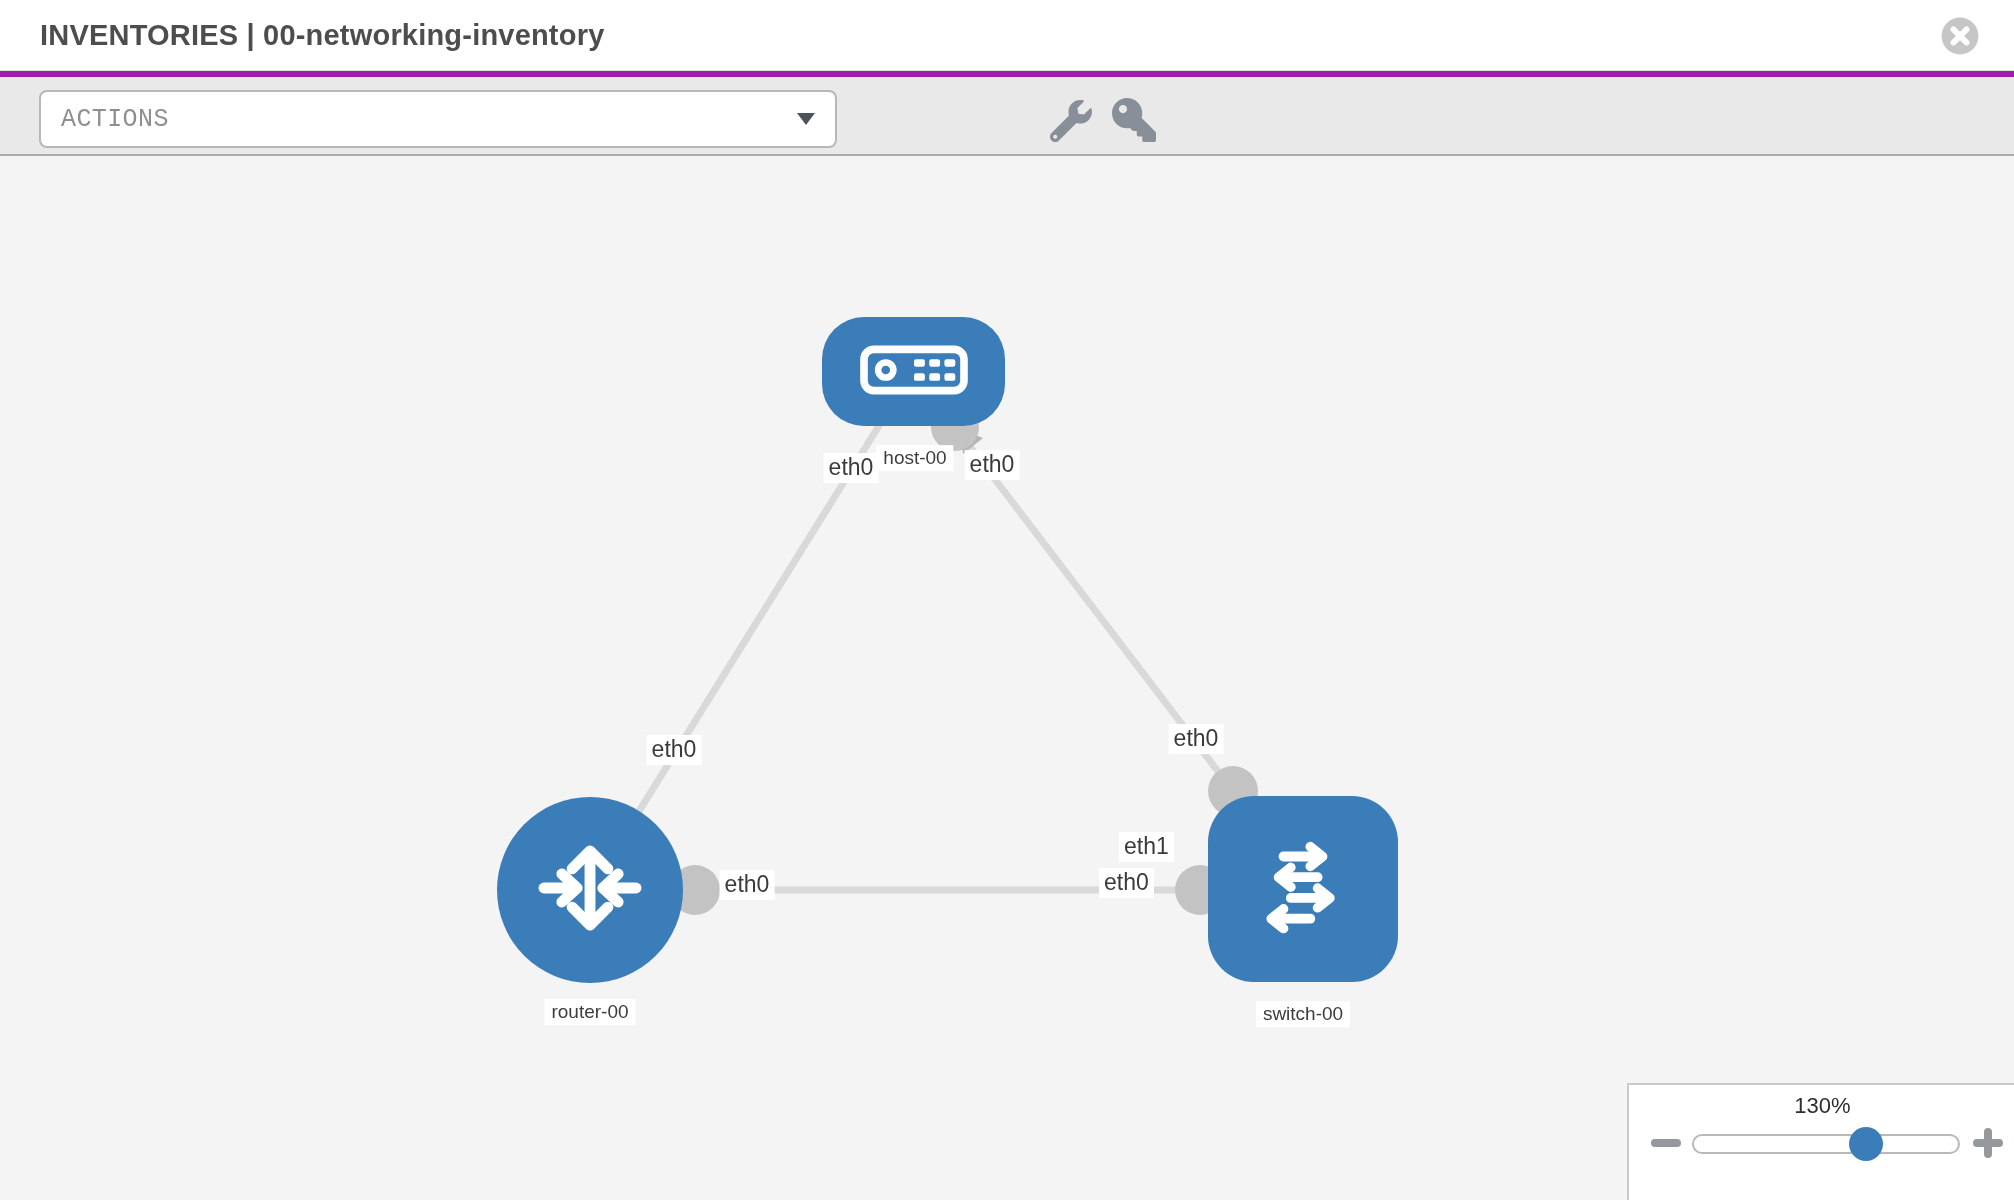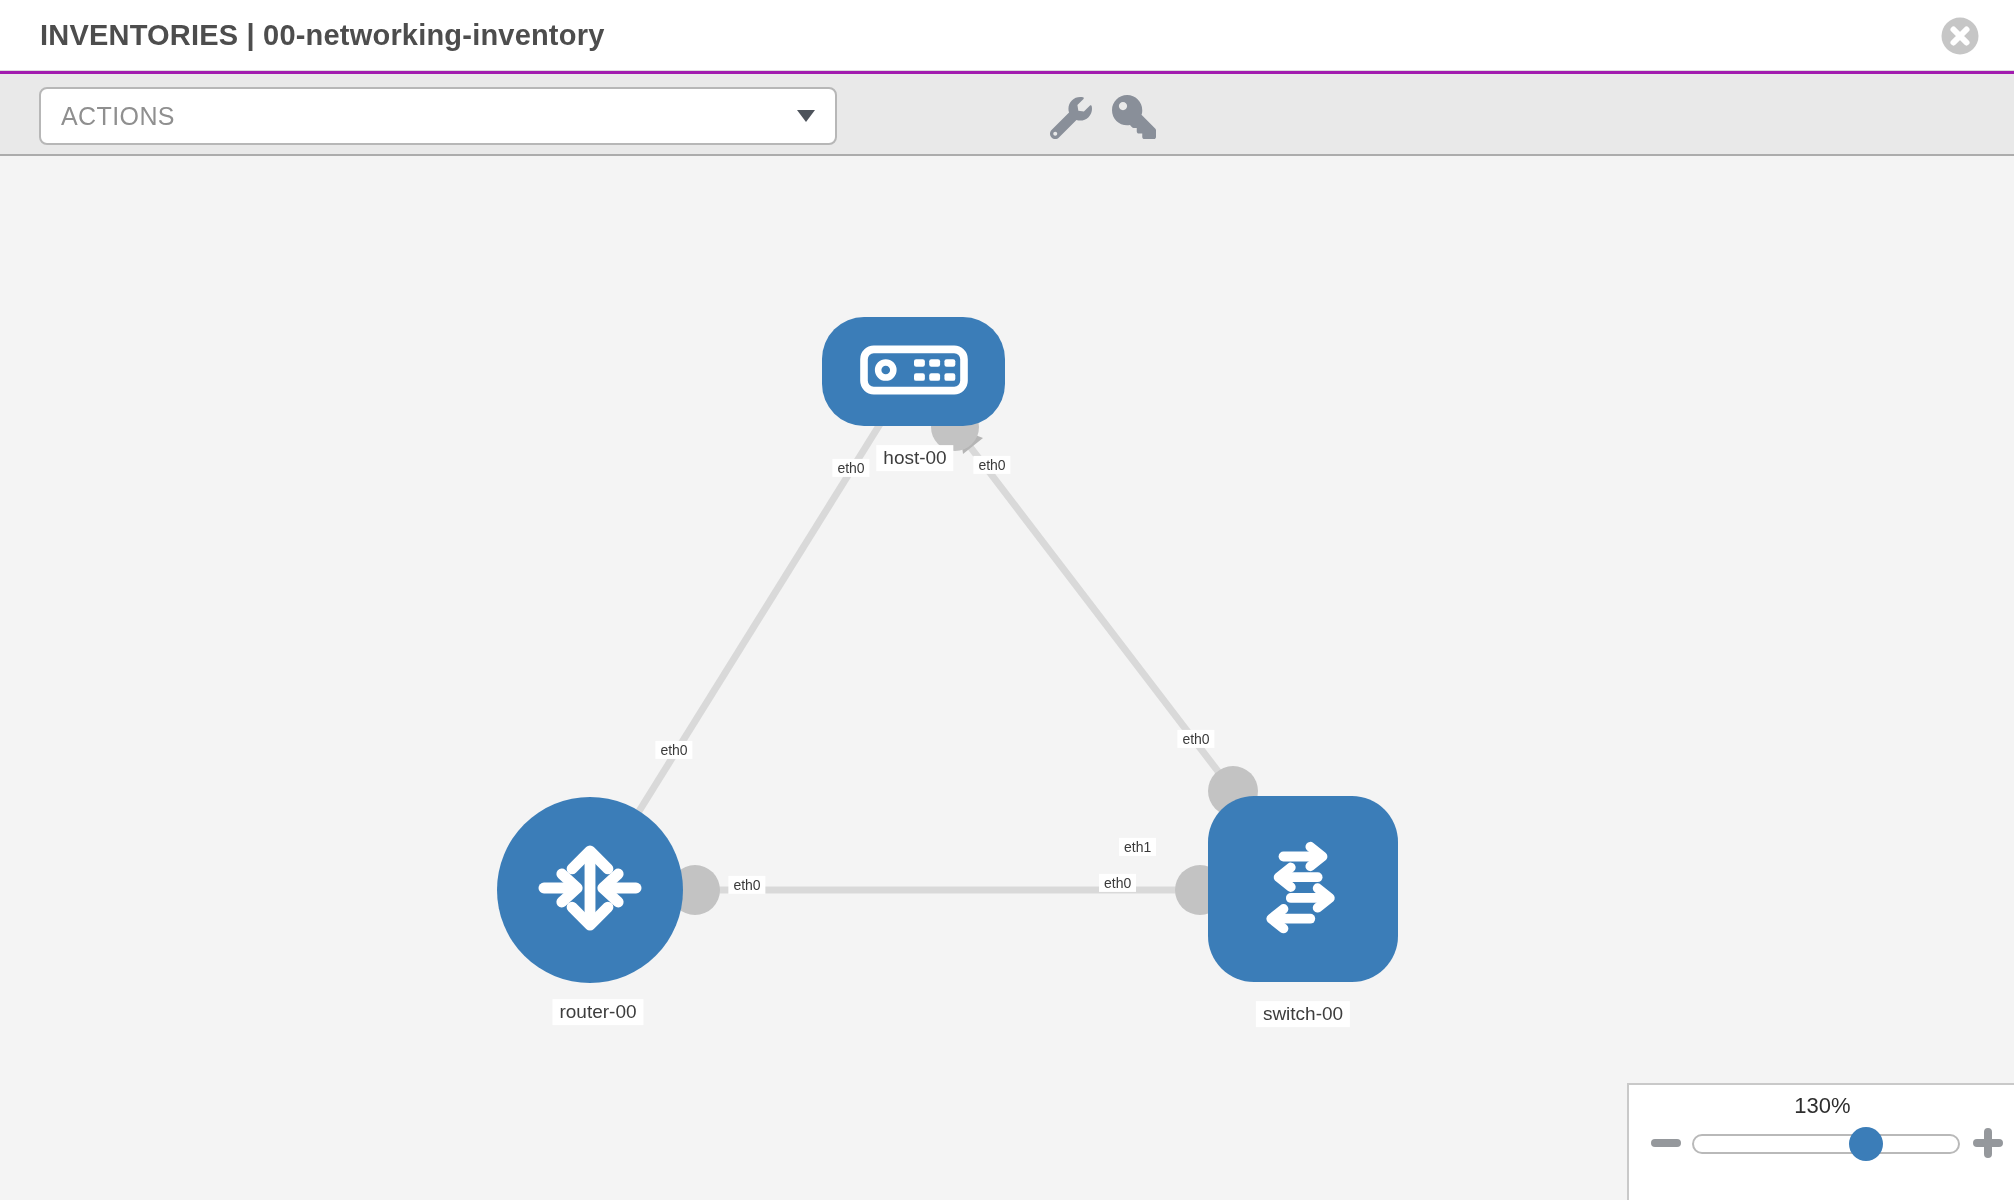--- a/index.html
+++ b/index.html
@@ -8,21 +8,21 @@
   
   .header{position:absolute;left:0;top:0;width:100%;height:71px;background:#ffffff;
           border-bottom:1px solid #dcdcdc;box-sizing:border-box;}
   .header-title{position:absolute;left:40px;top:0;line-height:71px;font-size:29px;font-weight:bold;
                 color:#4d4d4d;letter-spacing:.2px;white-space:nowrap;}
   .close-btn{position:absolute;left:1941px;top:17px;width:38px;height:38px;border:none;background:none;
              padding:0;cursor:pointer;}
 
   
   .toolbar{position:absolute;left:0;top:71px;width:100%;height:85px;background:#e9e9e9;
-           border-top:3px solid #a21caf;border-bottom:2px solid #acacac;box-sizing:border-box;}
+           border-top:6px solid #a21caf;border-bottom:2px solid #acacac;box-sizing:border-box;font-family:Liberation Mono, monospace;}
   .tool-select{position:absolute;top:13px;height:58px;background:#ffffff;border:2px solid #b7b7b7;
                border-radius:8px;box-sizing:border-box;display:flex;align-items:center;
                justify-content:space-between;padding:0 20px;cursor:pointer;}
   .tool-select .label{font-size:25px;color:#8f8f8f;letter-spacing:.4px;}
   .caret{width:0;height:0;border-left:9px solid transparent;border-right:9px solid transparent;
          border-top:12px solid #4d535b;}
   .actions-select{left:39px;width:798px;}
   .search-select{left:1185px;width:797px;}
   .icon-btn{position:absolute;background:none;border:none;padding:0;cursor:pointer;}
   .wrench-btn{left:1050px;top:23px;}
@@ -33,21 +33,21 @@
   .links-layer{position:absolute;left:0;top:0;z-index:0;}
 
   .node{position:absolute;z-index:2;display:flex;align-items:center;justify-content:center;cursor:pointer;}
   .node-host{left:822px;top:161px;width:183px;height:109px;border-radius:42px;background:var(--node-blue,#3b7db8);}
   .node-router{left:497px;top:641px;width:186px;height:186px;border-radius:50%;background:var(--node-blue,#3b7db8);}
   .node-switch{left:1208px;top:640px;width:190px;height:186px;border-radius:46px;background:var(--node-blue,#3b7db8);}
 
   .node-label{position:absolute;z-index:3;transform:translate(-50%,-50%);background:#ffffff;
               color:#3d3d3d;font-size:19px;line-height:1.25;padding:1px 7px;white-space:nowrap;}
   .eth-label{position:absolute;z-index:3;transform:translate(-50%,-50%);background:#ffffff;
-             color:#3a3a3a;font-size:14px;line-height:1.3;padding:0 5px;white-space:nowrap;}
+             color:#3a3a3a;font-size:23px;line-height:1.3;padding:0 5px;white-space:nowrap;}
   .eth-label.anchor-left{transform:translateY(-50%);}
   .eth-label.overlay{z-index:4;}
 
   
   .zoom-panel{position:absolute;left:1627px;top:1083px;width:400px;height:130px;background:#ffffff;
               border:2px solid #c9c9c9;box-sizing:border-box;z-index:5;}
   .zoom-level{position:absolute;left:0;top:8px;width:387px;text-align:center;font-size:22px;color:#2e2e2e;}
   .zoom-minus{position:absolute;left:21px;top:42px;background:none;border:none;padding:0;cursor:pointer;}
   .zoom-plus{position:absolute;left:343px;top:42px;background:none;border:none;padding:0;cursor:pointer;}
   .slider-track{position:absolute;left:63px;top:49px;width:268px;height:20px;background:#ffffff;
@@ -153,21 +153,21 @@
             <path d="M40 34 L30 42 L40 50"></path>
           <path d="M40 59 H68"></path>
             <path d="M62 51 L72 59 L62 67"></path>
           <path d="M56 76 H28"></path>
             <path d="M34 68 L24 76 L34 84"></path>
         </svg>
       </span>
     </div>
 
     <span class="node-label" style="left:915px;top:302px;">host-00</span>
-    <span class="node-label" style="left:590px;top:856px;margin-left:8px;">router-00</span>
+    <span class="node-label" style="left:590px;top:856px;">router-00</span>
     <span class="node-label" style="left:1303px;top:858px;text-align:center;">switch-00</span>
 
     <span class="eth-label" style="left:851px;top:312px;">eth0</span>
     <span class="eth-label" style="left:674px;top:594px;">eth0</span>
     <span class="eth-label" style="left:992px;top:309px;">eth0</span>
     <span class="eth-label" style="left:1196px;top:583px;">eth0</span>
     <span class="eth-label" style="left:747px;top:729px;">eth0</span>
     <span class="eth-label anchor-left" style="left:1099px;top:727px;">eth0</span>
     <span class="eth-label anchor-left overlay" style="left:1119px;top:691px;">eth1</span>
   </div>

